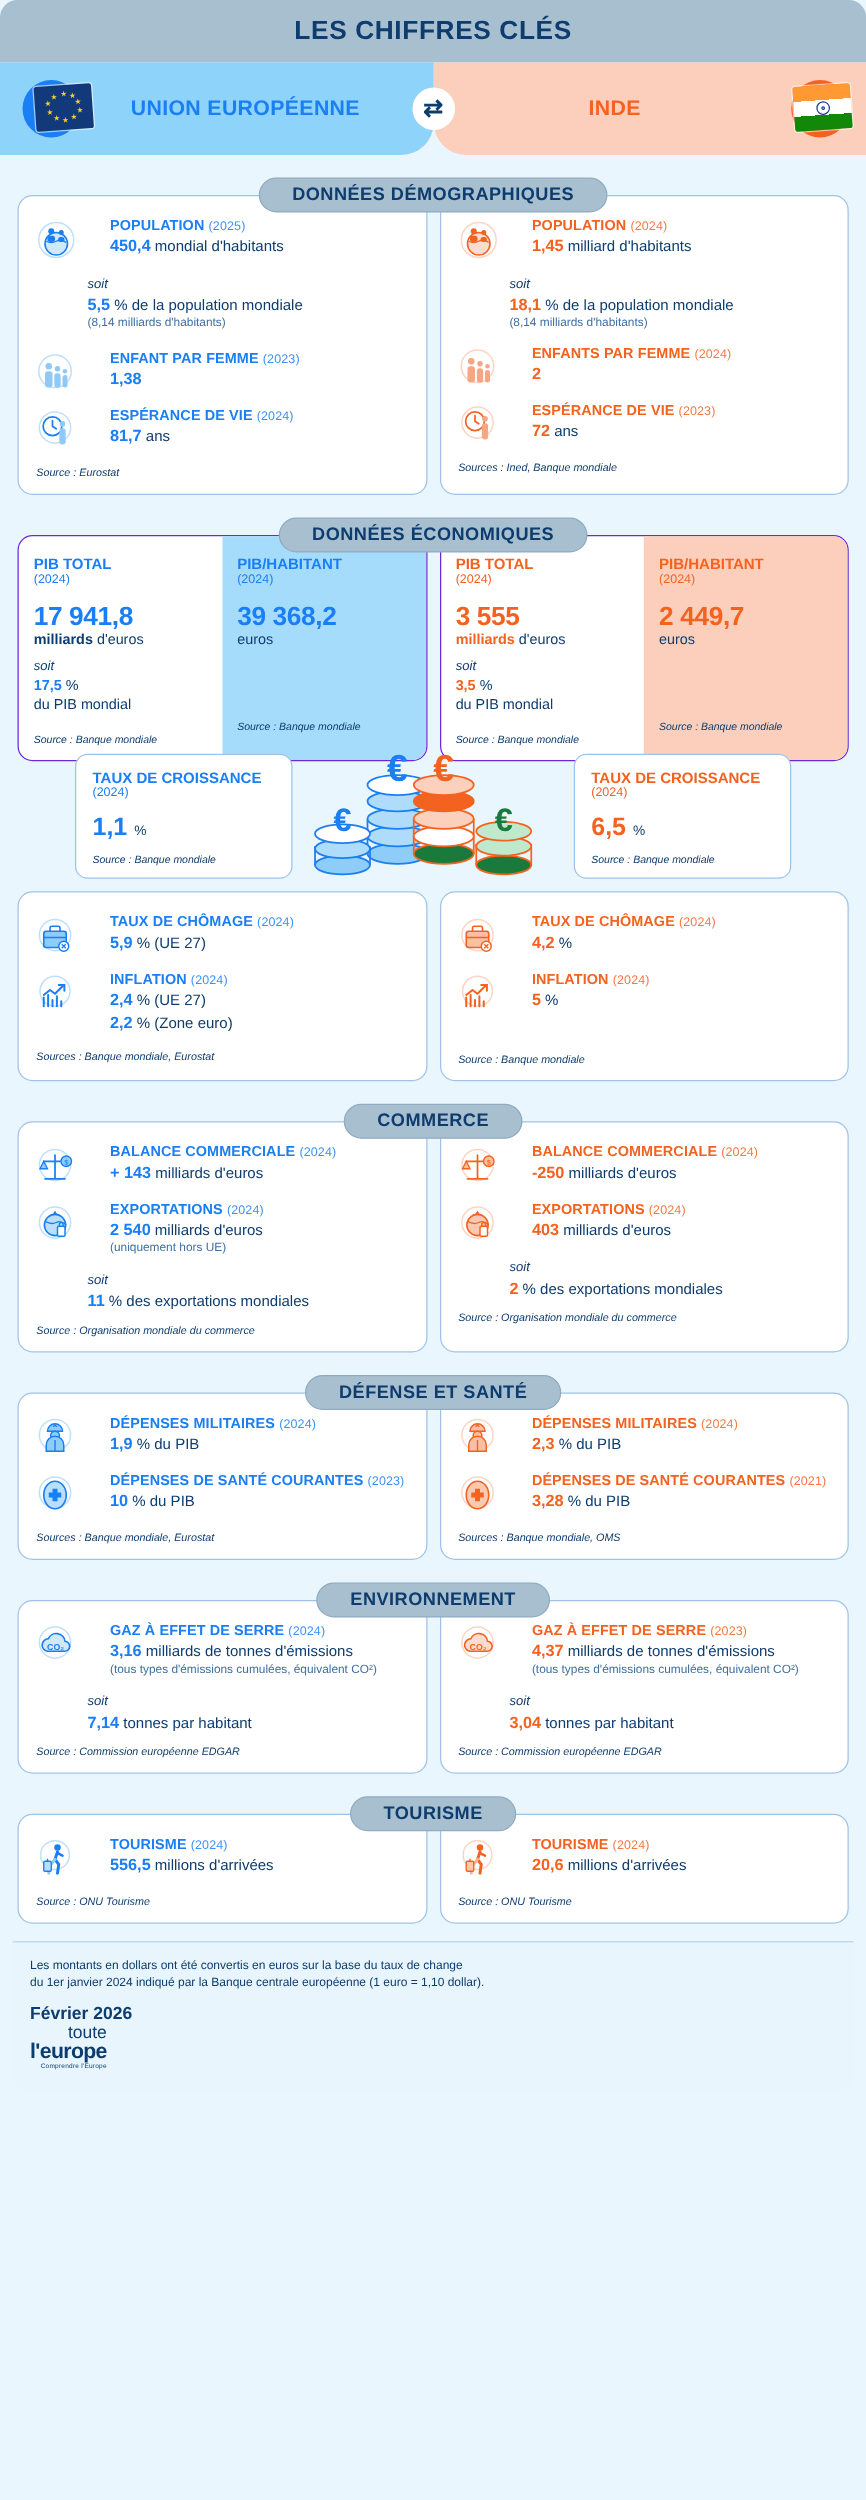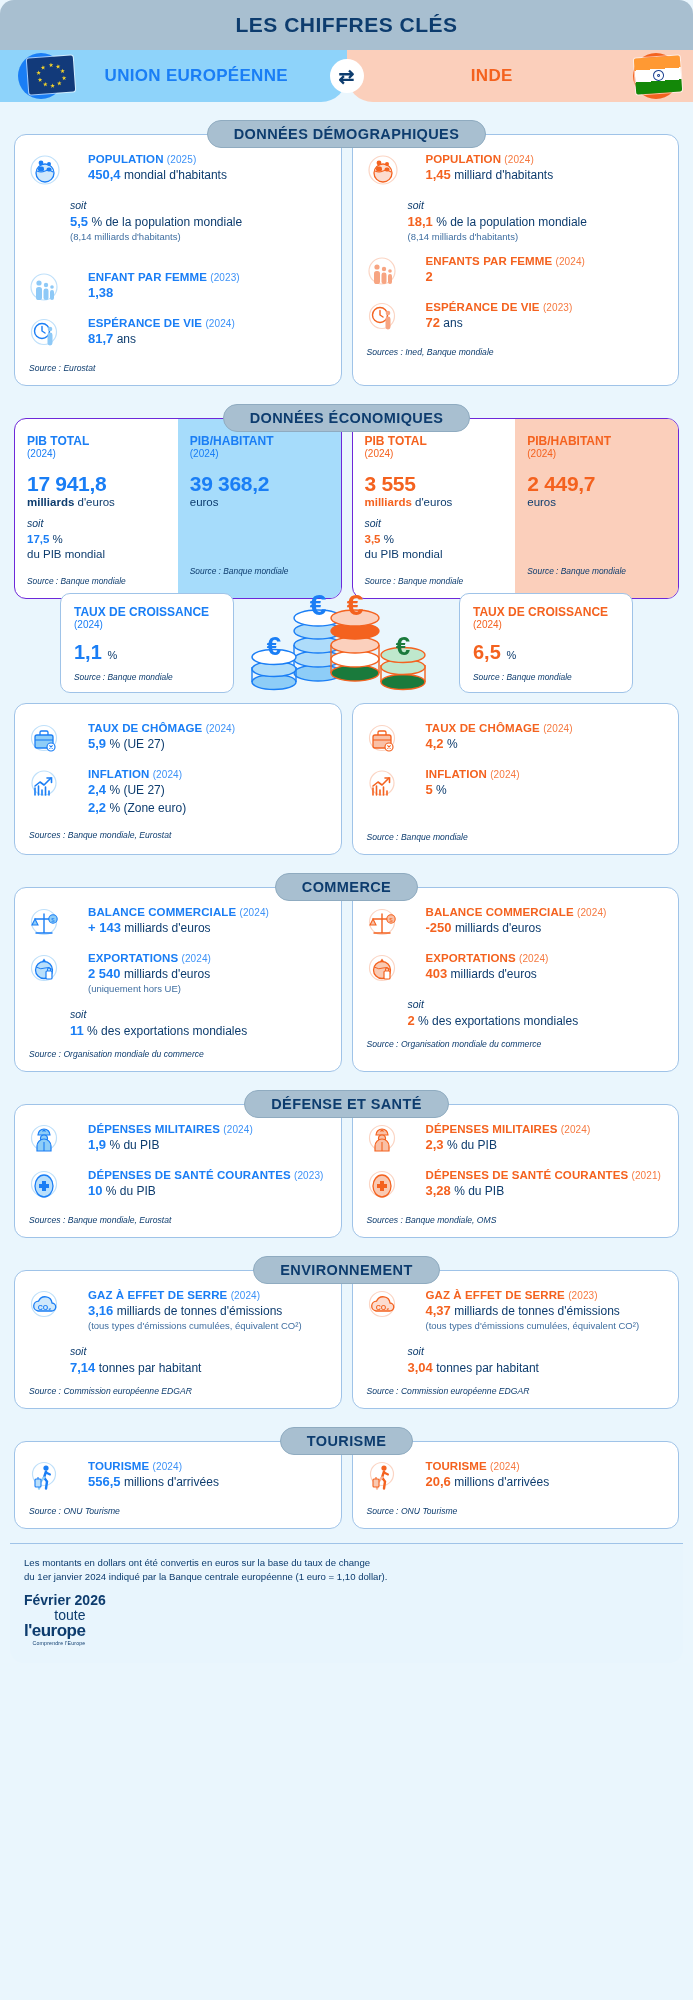--- a/index.html
+++ b/index.html
@@ -30,21 +30,21 @@
     display: flex; align-items: center; justify-content: center;
   }
   .titlebar h1 {
     color: #0d3c6e;
     font-size: 21px;
     font-weight: 800;
     letter-spacing: .5px;
   }
 
   
-  .banner { position: relative; height: 52px; display: flex; }
+  .banner { position: relative; height: 74px; display: flex; }
   .half { flex: 1; position: relative; display: flex; align-items: center; }
   .half.eu { background: #8ed3fa; border-radius: 0 0 26px 0; }
   .half.in { background: #fbcfbb; border-radius: 0 0 0 26px; }
   .flagwrap { position: relative; width: 86px; height: 58px; flex: none; }
   .bloborb {
     position: absolute; width: 46px; height: 46px; border-radius: 50%;
     top: 6px; left: 18px;
   }
   .eu .bloborb { background: #1a7ef5; }
   .in .bloborb { background: #f4621f; left: 26px; }
@@ -225,21 +225,21 @@
       </div>
       <div class="indent">
         <div class="soit">soit</div>
         <div class="val">
           <b>5,5</b>
           <span>% de la population mondiale</span>
         </div>
         <div class="sub">(8,14 milliards d'habitants)</div>
       </div>
 
-      <div class="stat" style="margin-top:28px">
+      <div class="stat" style="margin-top:16px">
         <div class="ico">
           <svg viewBox="0 0 32 32">
               <circle cx="15" cy="15" r="13" fill="none" stroke="#bfe0fa" stroke-width="1.2"></circle>
               <circle cx="10" cy="11" r="2.6" fill="#8ec9f7"></circle>
               <rect x="7" y="15" width="6" height="13" rx="2.6" fill="#8ec9f7"></rect>
               <circle cx="17" cy="13" r="2.2" fill="#8ec9f7"></circle>
               <rect x="14.5" y="16.5" width="5" height="11.5" rx="2.3" fill="#8ec9f7"></rect>
               <circle cx="23" cy="15" r="1.8" fill="#8ec9f7"></circle>
               <rect x="21" y="18" width="4" height="10" rx="1.9" fill="#8ec9f7"></rect>
             </svg>

